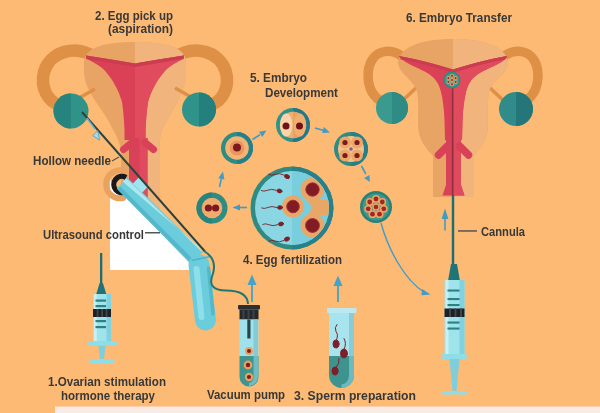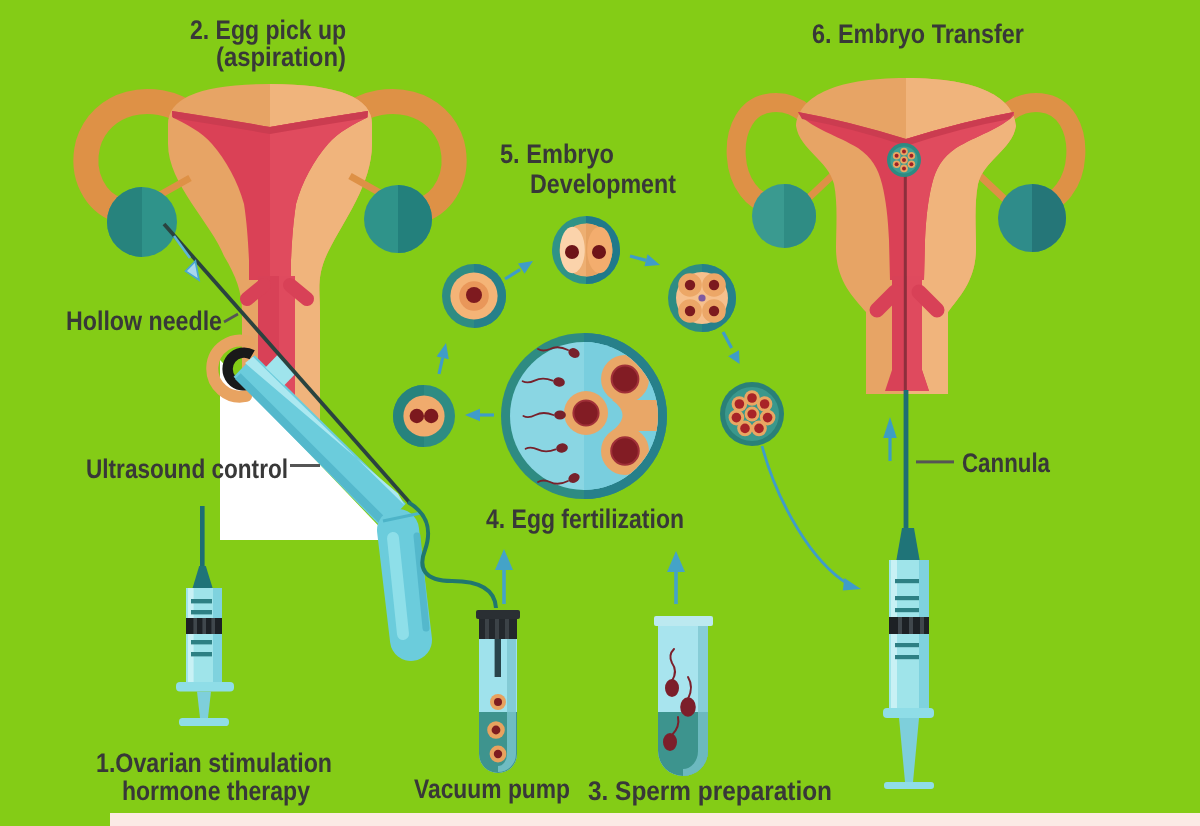--- a/index.html
+++ b/index.html
@@ -1,16 +1,16 @@
 <!DOCTYPE html>
 <html><head>
 <meta charset="utf-8">
 <style>
   html,body{margin:0;padding:0;background:#fff;}
-  #stage{position:relative;width:600px;height:413px;overflow:hidden;background:#84cc16;}
+  #stage{position:relative;width:600px;height:413px;overflow:hidden;background:#fdba74;}
   svg{position:absolute;left:0;top:0;}
   text{font-family:"Liberation Sans",sans-serif;font-weight:bold;fill:#383838;}
 </style>
 </head>
 <body>
 <div id="stage">
 <svg width="600" height="413" viewBox="0 0 600 413">
 
   <rect x="55" y="406.5" width="545" height="7" fill="#fbeae5"></rect>
 

